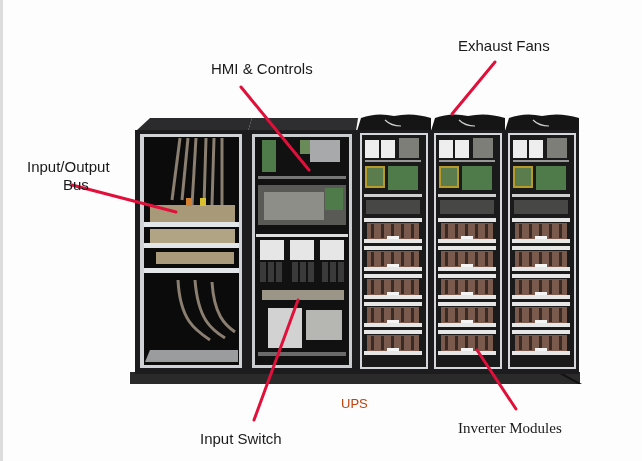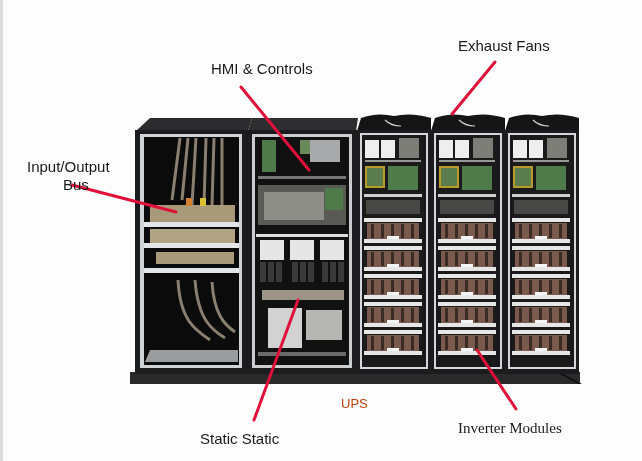--- a/index.html
+++ b/index.html
@@ -279,13 +279,13 @@
   <line x1="254" y1="420" x2="298" y2="300" stroke="#e0103a" stroke-width="3" stroke-linecap="round"></line>
   <line x1="516" y1="409" x2="477" y2="350" stroke="#e0103a" stroke-width="3" stroke-linecap="round"></line>
 </svg>
 
 <div class="lbl" style="left:458px;top:37px;">Exhaust Fans</div>
 <div class="lbl" style="left:211px;top:60px;">HMI &amp; Controls</div>
 <div class="lbl" style="left:27px;top:158px;">Input/Output</div>
 <div class="lbl" style="left:27px;top:176px;margin-left:36px;">Bus</div>
 <div class="lbl small" style="left:341px;top:395px;">UPS</div>
 <div class="lbl" style="left:458px;top:419px;font-family:Liberation Serif, serif;">Inverter Modules</div>
-<div class="lbl" style="left:200px;top:430px;">Static Static</div>
+<div class="lbl" style="left:200px;top:430px;">Input Switch</div>
 
 </body></html>

